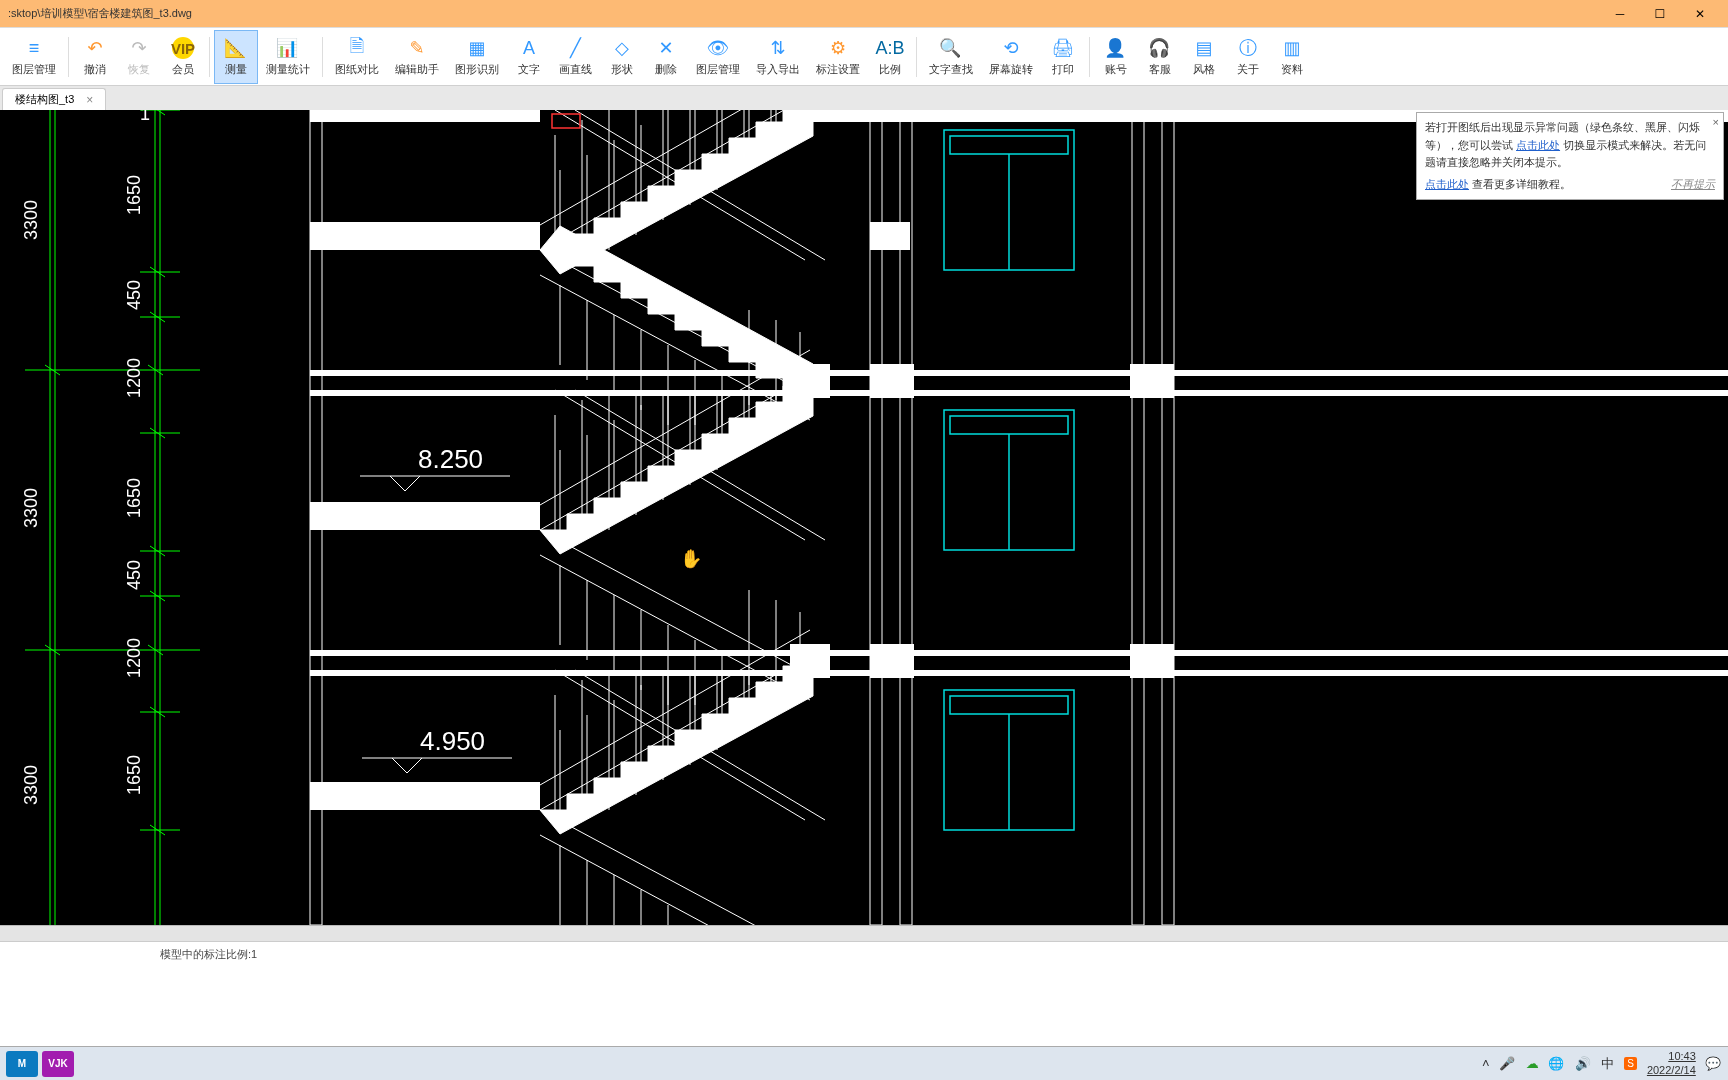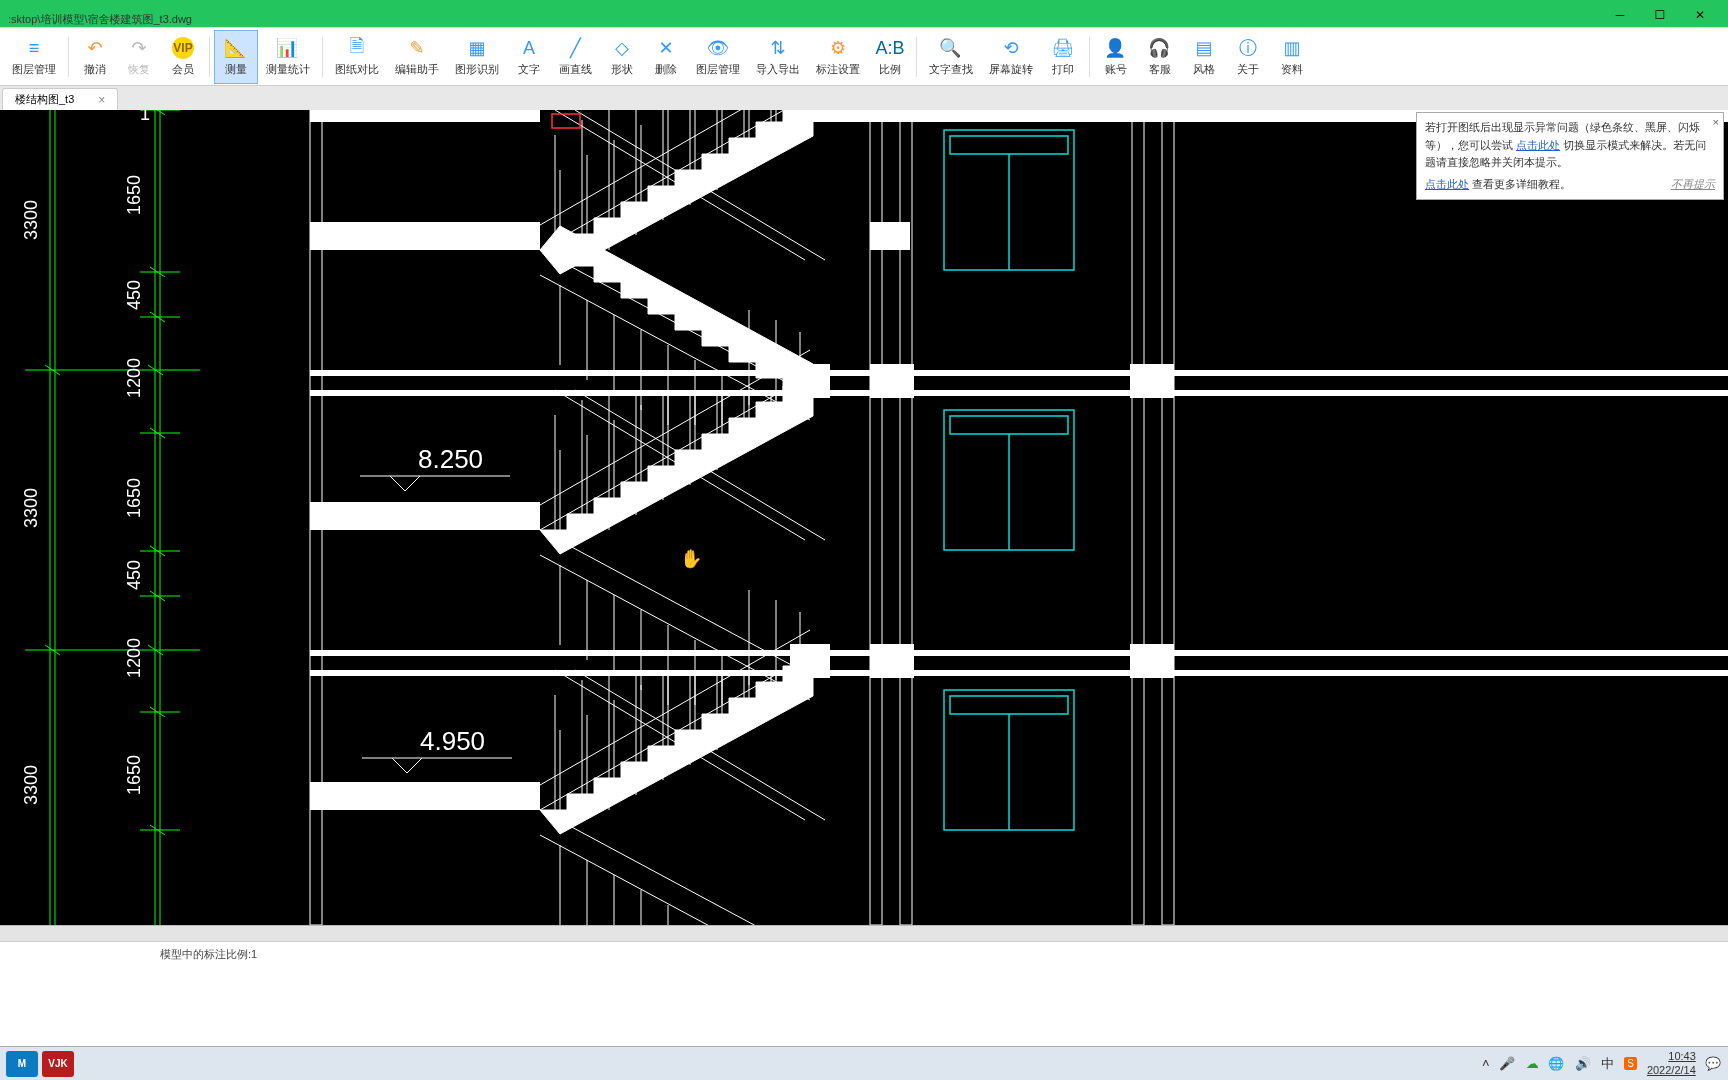--- a/index.html
+++ b/index.html
@@ -1,31 +1,31 @@
 <!DOCTYPE html>
 <html><head>
   <meta charset="utf-8">
   <style>
     * { margin: 0; padding: 0; box-sizing: border-box; }
     body { font-family: "Microsoft YaHei", sans-serif; font-size: 12px; background: #f0f0f0; overflow: hidden; width: 1728px; height: 1080px; position: relative; }
     
-    .titlebar { height: 28px; background: #22c55e; display: flex; align-items: flex-end; padding: 0 8px; border-bottom: 1px solid #ddd; }
+    .titlebar { height: 28px; background: #fdba74; display: flex; align-items: center; padding: 0 8px; border-bottom: 1px solid #ddd; }
     .titlebar-text { color: #333; font-size: 11px; flex: 1; }
     .win-controls { display: flex; gap: 0; }
     .win-btn { width: 40px; height: 24px; display: flex; align-items: center; justify-content: center; cursor: pointer; font-size: 12px; }
     
     .toolbar { height: 58px; background: #fff; display: flex; align-items: center; border-bottom: 1px solid #d0d0d0; padding: 0 4px; }
     .tool-item { display: flex; flex-direction: column; align-items: center; justify-content: center; padding: 4px 8px; min-width: 44px; height: 54px; cursor: pointer; }
     .tool-item.active { background: #cce4ff; border: 1px solid #7ab8f5; }
     .tool-icon { width: 24px; height: 24px; display: flex; align-items: center; justify-content: center; font-size: 18px; margin-bottom: 2px; }
     .tool-label { font-size: 11px; color: #333; white-space: nowrap; }
     .tool-sep { width: 1px; height: 40px; background: #ddd; margin: 0 4px; }
     
     .tab-bar { height: 24px; background: #e8e8e8; display: flex; align-items: flex-end; padding-left: 2px; }
-    .tab { background: #fff; padding: 3px 12px; border: 1px solid #ccc; border-bottom: none; font-size: 11px; display: flex; align-items: center; gap: 24px; border-radius: 3px 3px 0 0; }
+    .tab { background: #fff; padding: 3px 12px; border: 1px solid #ccc; border-bottom: none; font-size: 11px; display: flex; align-items: center; gap: 12px; border-radius: 3px 3px 0 0; }
     .tab-close { cursor: pointer; color: #888; font-size: 12px; }
     
     .canvas-area { position: relative; width: 100%; height: 815px; background: #000; overflow: hidden; }
     
     .cad-drawing { position: absolute; inset: 0; }
     .cad-drawing svg { width: 100%; height: 100%; }
     
     .hint-popup { position: absolute; top: 2px; right: 4px; width: 308px; background: #fff; border: 1px solid #aaa; padding: 6px 8px; font-size: 11px; line-height: 1.6; color: #333; z-index: 10; }
     .hint-link { color: #2060cc; text-decoration: underline; cursor: pointer; }
     .hint-close { position: absolute; top: 1px; right: 4px; cursor: pointer; font-size: 11px; color: #666; }
@@ -35,21 +35,21 @@
     .status-bar { height: 26px; background: #fff; border-top: 1px solid #ccc; display: flex; align-items: center; padding: 0 160px; font-size: 11px; color: #444; }
     .h-scroll { height: 16px; background: #e4e4e4; border-top: 1px solid #bbb; }
     
     .taskbar { position: absolute; bottom: 0; left: 0; right: 0; height: 34px; background: #dde5ee; border-top: 1px solid #aaa; display: flex; align-items: center; padding: 0 6px; }
     .task-app { width: 32px; height: 26px; margin-right: 4px; display: flex; align-items: center; justify-content: center; border-radius: 3px; font-size: 10px; color: white; font-weight:bold; cursor:pointer; }
     .task-flex { flex: 1; }
     .tray { display: flex; align-items: center; gap: 10px; font-size: 11px; color: #333; }
     .tray-icon { cursor: pointer; font-size:13px; }
     .tray-clock { text-align: right; line-height: 1.2; font-size:11px;text-decoration:underline; }
     
-    .vip-badge { background: #ffd700; border-radius: 50%; width: 22px; height: 22px; display:flex; align-items:center; justify-content:center; font-size:12px; font-weight:bold; color:#8b6508; }
+    .vip-badge { background: #ffd700; border-radius: 50%; width: 22px; height: 22px; display:flex; align-items:center; justify-content:center; font-size:15px; font-weight:bold; color:#8b6508; }
     
     .dim-text { fill: #fff; font-family: Arial; font-size: 18px; }
     .elev-text { fill: #fff; font-family: Arial; font-size: 26px; }
     .green-line { stroke: #00ff00; stroke-width: 1; fill: none; }
     .white-line { stroke: #fff; stroke-width: 1; fill: none; }
     .cyan-line { stroke: #00dddd; stroke-width: 1.5; fill: none; }
     .white-fill { fill: #fff; }
   </style>
 </head>
 <body>
@@ -336,21 +336,21 @@
 <div class="h-scroll"></div>
 
 <div class="status-bar">
   <span>模型中的标注比例:1</span>
 </div>
 
 <div style="height:95px;background:#fff;"></div>
 
 <div class="taskbar">
   <div class="task-app" style="background:#0b7ac0">M</div>
-  <div class="task-app" style="background:#b91c1c">VJK</div>
+  <div class="task-app" style="background:#a21caf">VJK</div>
   <div class="task-flex"></div>
   <div class="tray">
     <span class="tray-icon">˄</span>
     <span class="tray-icon">🎤</span>
     <span class="tray-icon" style="color:#2a9d2a">☁</span>
     <span class="tray-icon">🌐</span>
     <span class="tray-icon">🔊</span>
     <span class="tray-icon">中</span>
     <span class="tray-icon" style="background:#ff6600;color:white;padding:1px 3px;border-radius:2px;font-size:10px">S</span>
     <div class="tray-clock">

